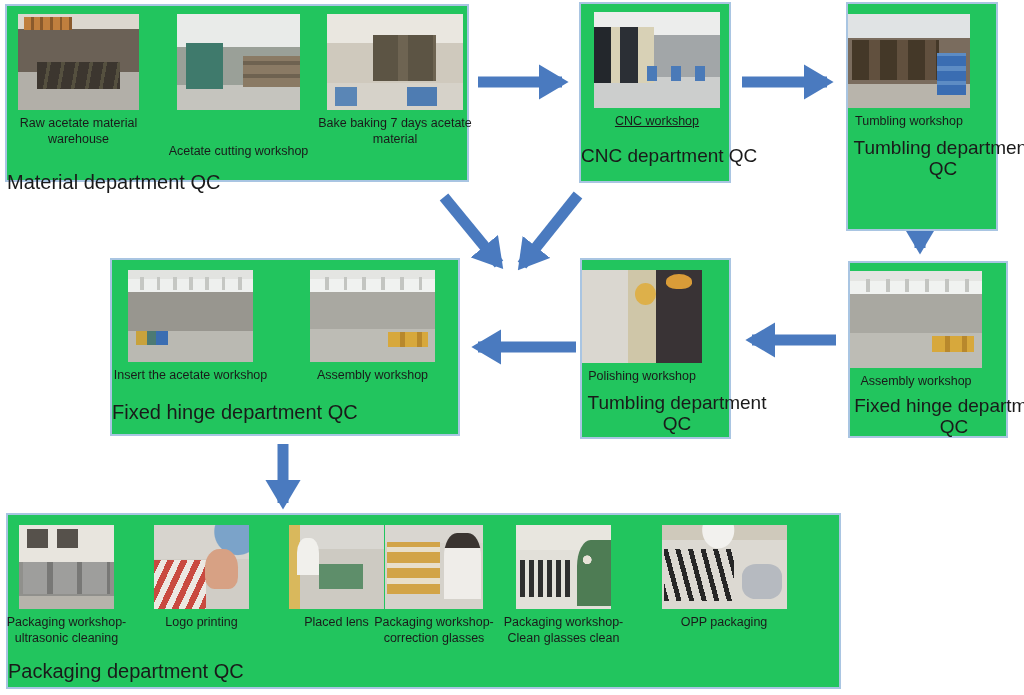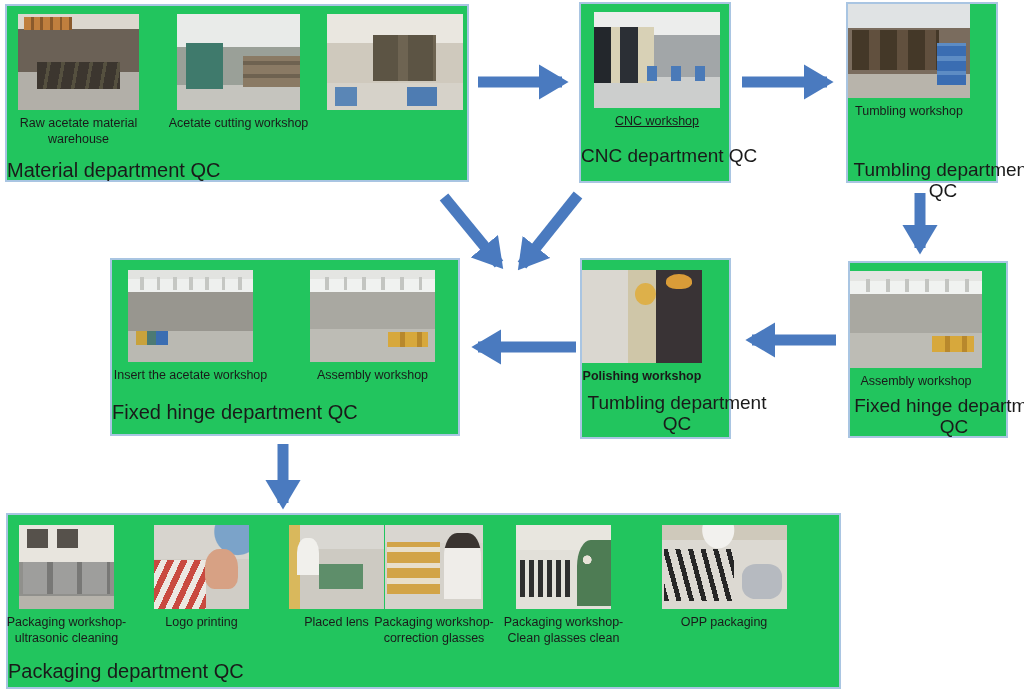--- a/index.html
+++ b/index.html
@@ -79,40 +79,41 @@
     <line x1="576" y1="347" x2="478" y2="347" stroke="#4a7abf" stroke-width="11" marker-end="url(#ah)"></line>
     <line x1="283" y1="444" x2="283" y2="503" stroke="#4a7abf" stroke-width="11" marker-end="url(#ah)"></line>
   </svg>
 
   <section class="box" style="left:5px;top:4px;width:464px;height:178px;padding-top:8px;">
     <div class="photos">
       <figure class="cell" style="width:121px;margin-left:11px;">
         <div class="photo ph-warehouse" style="width:121px;height:96px;"></div>
         <figcaption class="caption" style="width:135px;">Raw acetate material warehouse</figcaption>
       </figure>
-      <figure class="cell" style="width:123px;margin-left:38px;">
+      <figure class="cell" style="width:123px;margin-left:38px;gap:28px;">
         <div class="photo ph-cutting" style="width:123px;height:96px;"></div>
         <figcaption class="caption" style="width:160px;">Acetate cutting workshop</figcaption>
       </figure>
       <figure class="cell" style="width:136px;margin-left:27px;">
         <div class="photo ph-baking" style="width:136px;height:96px;"></div>
+        <figcaption class="caption" style="width:158px;">Bake baking 7 days acetate material</figcaption>
       </figure>
     </div>
     <h2 class="box-title" style="margin-top:12px;">Material department QC</h2>
   </section>
 
   <section class="box" style="left:579px;top:2px;width:152px;height:181px;padding-top:8px;">
     <figure class="cell" style="width:152px;text-decoration:underline;">
       <div class="photo ph-cnc" style="width:126px;height:96px;"></div>
       <figcaption class="caption" style="width:140px;">CNC workshop</figcaption>
     </figure>
     <h2 class="box-title" style="margin-top:16px;font-size:19px;white-space:nowrap;">CNC department QC</h2>
   </section>
 
-  <section class="box" style="left:846px;top:2px;width:152px;height:181px;padding-top:0;gap:32px;">
+  <section class="box" style="left:846px;top:2px;width:152px;height:229px;padding-top:10px;">
     <figure class="cell" style="width:122px;">
       <div class="photo ph-tumbling" style="width:122px;height:94px;"></div>
       <figcaption class="caption" style="width:140px;">Tumbling workshop</figcaption>
     </figure>
     <h2 class="box-title" style="margin-top:8px;font-size:19px;width:190px;">Tumbling department QC</h2>
   </section>
 
   <section class="box" style="left:110px;top:258px;width:350px;height:178px;padding-top:10px;">
     <div class="photos">
       <figure class="cell" style="width:125px;margin-left:16px;">
@@ -121,21 +122,21 @@
       </figure>
       <figure class="cell" style="width:125px;margin-left:57px;">
         <div class="photo ph-assembly" style="width:125px;height:92px;"></div>
         <figcaption class="caption" style="width:160px;">Assembly workshop</figcaption>
       </figure>
     </div>
     <h2 class="box-title" style="margin-top:18px;">Fixed hinge department QC</h2>
   </section>
 
   <section class="box" style="left:580px;top:258px;width:151px;height:181px;padding-top:10px;">
-    <figure class="cell" style="width:120px;font-weight:bold;">
+    <figure class="cell" style="width:120px;">
       <div class="photo ph-polishing" style="width:120px;height:93px;"></div>
       <figcaption class="caption" style="width:140px;">Polishing workshop</figcaption>
     </figure>
     <h2 class="box-title" style="margin-top:8px;font-size:19px;width:190px;">Tumbling department QC</h2>
   </section>
 
   <section class="box" style="left:848px;top:261px;width:160px;height:177px;padding-top:8px;">
     <figure class="cell" style="width:132px;">
       <div class="photo ph-assembly" style="width:132px;height:97px;"></div>
       <figcaption class="caption" style="width:150px;">Assembly workshop</figcaption>

